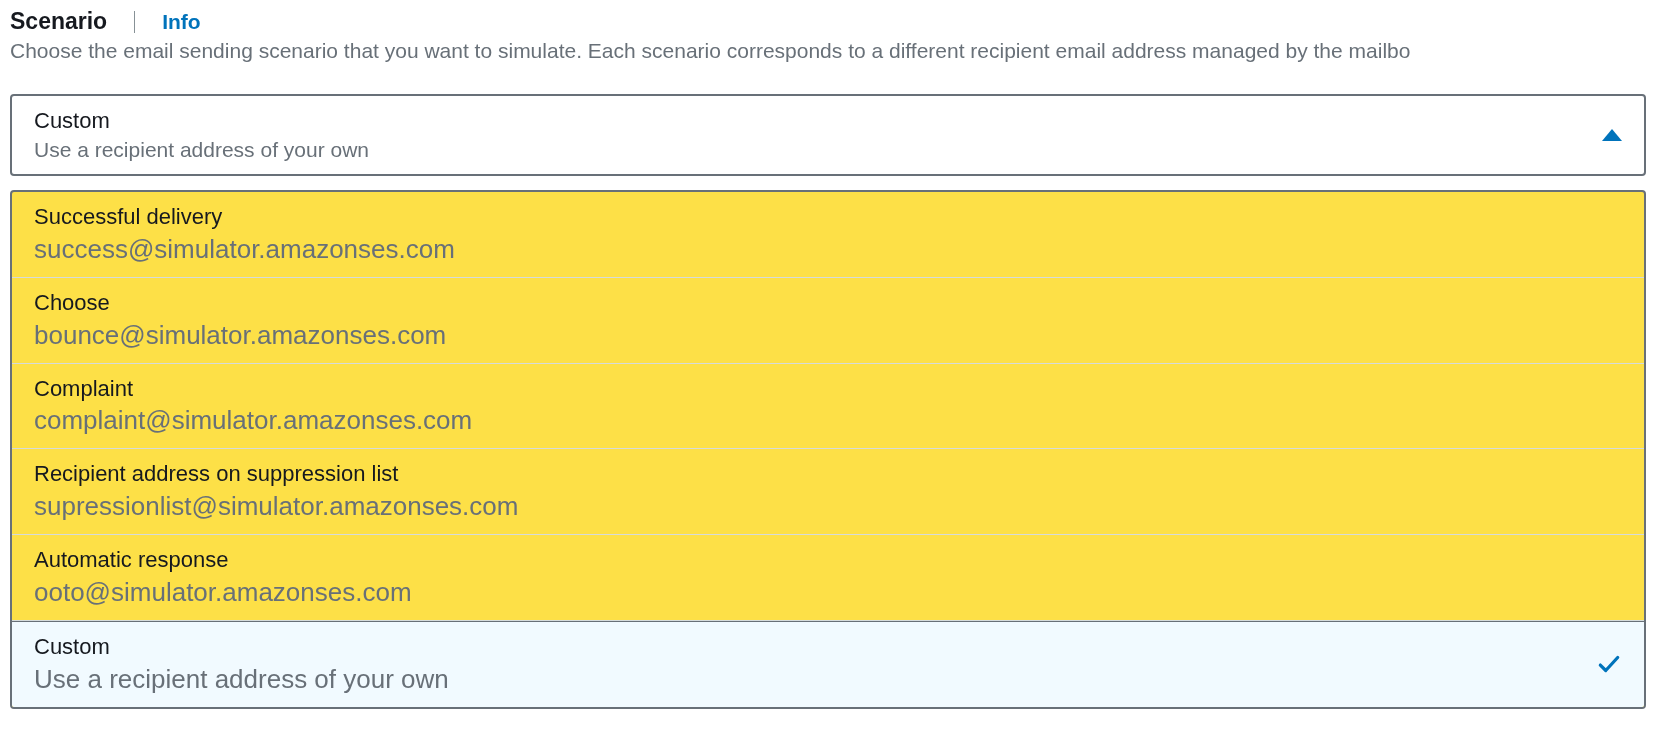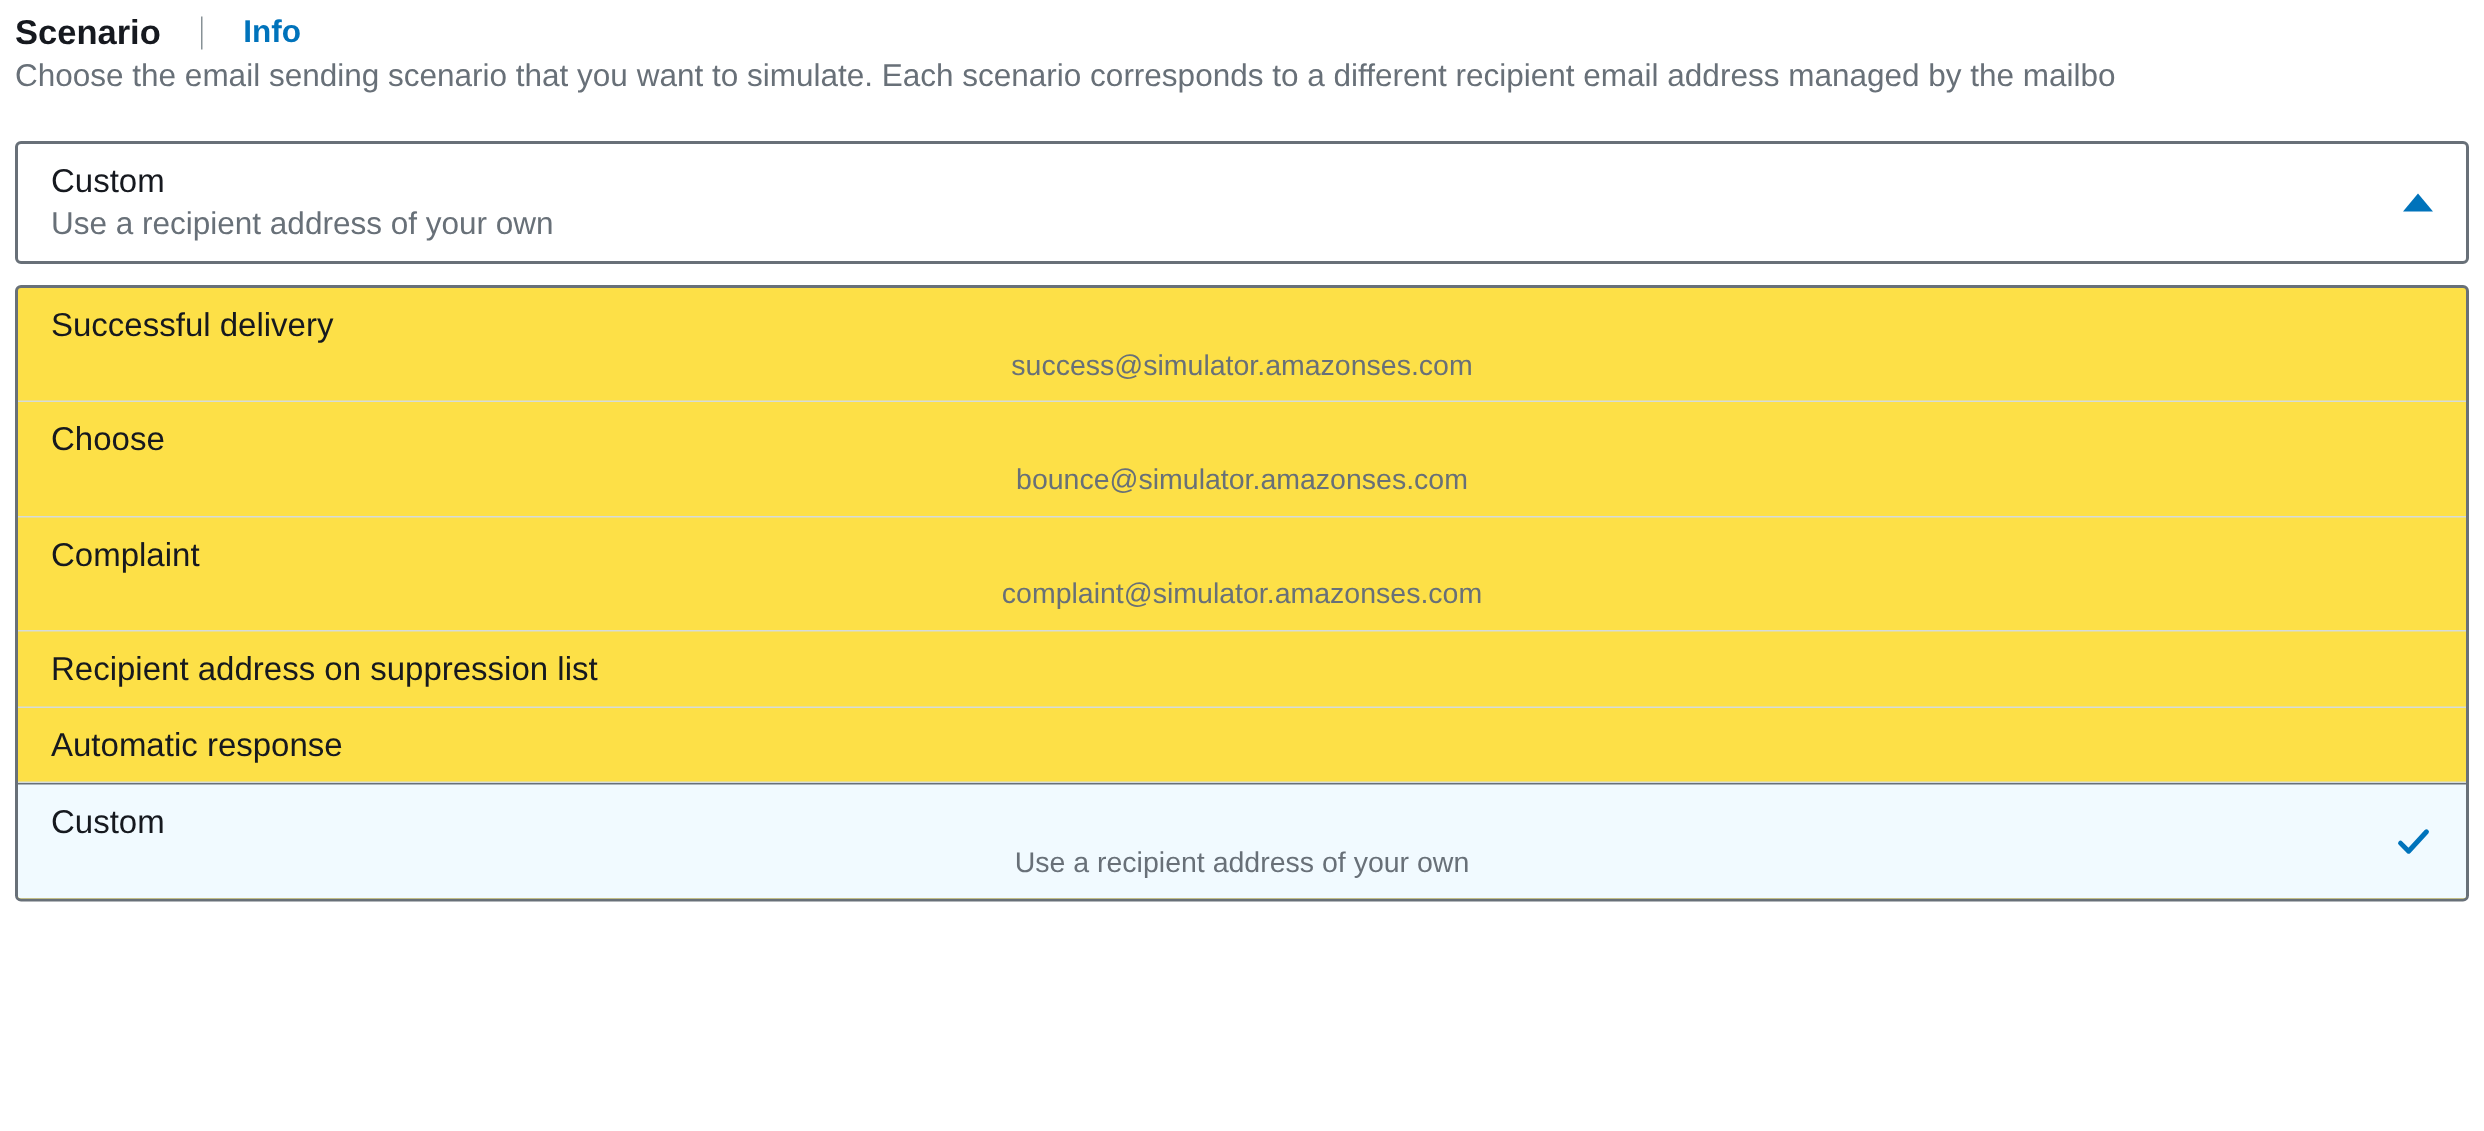--- a/index.html
+++ b/index.html
@@ -91,24 +91,23 @@
     }
     .option:last-child {
       border-bottom: none;
     }
     .option .primary {
       font-size: 22px;
       color: #16191f;
       line-height: 1.35;
     }
     .option .secondary {
-      font-size: 19px;
+      font-size: 26px;
       color: #687078;
       line-height: 1.35;
-      text-align: center;
     }
     .option.selected {
       background: #f1faff;
       border-top: 1px solid #687078;
     }
     .check-icon {
       position: absolute;
       right: 22px;
       top: 50%;
       transform: translateY(-50%);
@@ -151,23 +150,25 @@
     <div class="option">
       <div class="primary">Choose</div>
       <div class="secondary">bounce@simulator.amazonses.com</div>
     </div>
     <div class="option">
       <div class="primary">Complaint</div>
       <div class="secondary">complaint@simulator.amazonses.com</div>
     </div>
     <div class="option">
       <div class="primary">Recipient address on suppression list</div>
+      <div class="secondary">supressionlist@simulator.amazonses.com</div>
     </div>
     <div class="option">
       <div class="primary">Automatic response</div>
+      <div class="secondary">ooto@simulator.amazonses.com</div>
     </div>
     <div class="option selected">
       <div class="primary">Custom</div>
       <div class="secondary">Use a recipient address of your own</div>
       <span class="check-icon">
         <svg viewBox="0 0 24 24">
             <polyline points="4 13 9 18 20 6"></polyline>
           </svg>
       </span>
     </div>

